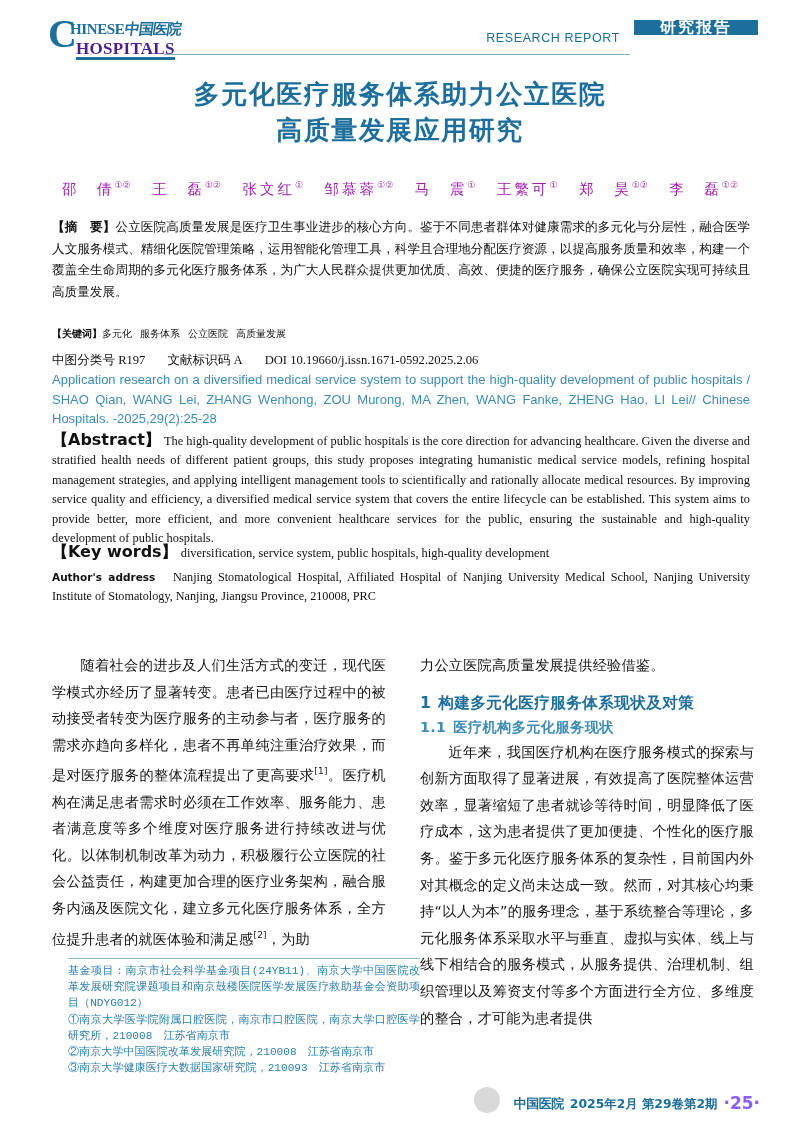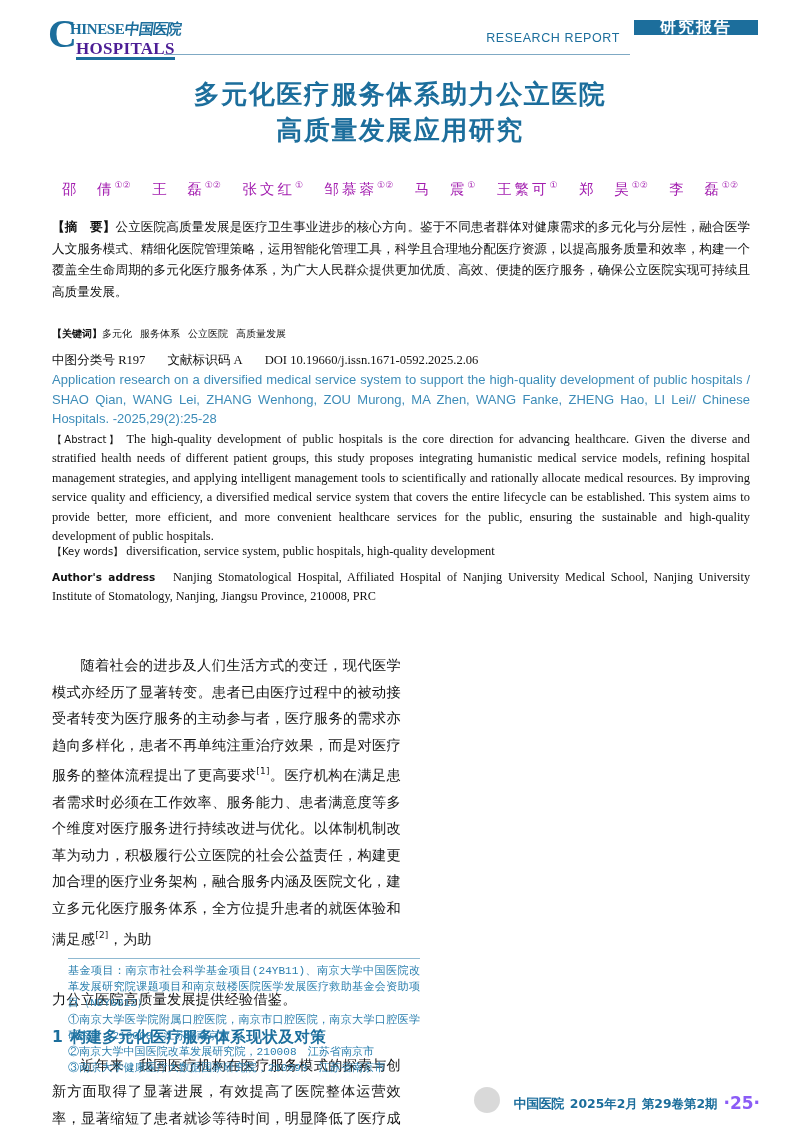--- a/index.html
+++ b/index.html
@@ -207,22 +207,22 @@
     top: 430px;
     font-family: "Liberation Serif", serif;
     font-size: 12.4px;
     line-height: 19.4px;
     text-align: justify;
     color: #111;
   }
   .en-abstract .lbl,
   .en-keywords .lbl {
     font-family: "DejaVu Sans", sans-serif;
-    font-size: 10px;
-    font-weight: normal;
+    font-size: 16px;
+    font-weight: bold;
   }
   .en-keywords {
     top: 542px;
     font-family: "Liberation Serif", serif;
     font-size: 12.4px;
     line-height: 19.4px;
     color: #111;
   }
   .en-address {
     top: 568px;
@@ -239,21 +239,20 @@
 
   
   .columns {
     position: absolute;
     top: 652px;
     left: 52px;
     right: 46px;
     height: 420px;
     display: flex;
     gap: 34px;
-    flex-direction: column;
   }
   .col {
     width: 349px;
     position: relative;
   }
   .bodytext {
     font-family: "DejaVu Sans", sans-serif;
     font-size: 14.2px;
     line-height: 26.6px;
     text-align: justify;
@@ -422,20 +421,23 @@
     <div class="col">
       <div class="bodytext indent">
         <span>随着社会的进步及人们生活方式的变迁，现代医学模式亦经历了显著转变。患者已由医疗过程中的被动接受者转变为医疗服务的主动参与者，医疗服务的需求亦趋向多样化，患者不再单纯注重治疗效果，而是对医疗服务的整体流程提出了更高要求</span><sup>[1]</sup><span>。医疗机构在满足患者需求时必须在工作效率、服务能力、患者满意度等多个维度对医疗服务进行持续改进与优化。以体制机制改革为动力，积极履行公立医院的社会公益责任，构建更加合理的医疗业务架构，融合服务内涵及医院文化，建立多元化医疗服务体系，全方位提升患者的就医体验和满足感</span><sup>[2]</sup><span>，为助</span>
       </div>
     </div>
     <div class="col">
       <div class="bodytext">力公立医院高质量发展提供经验借鉴。</div>
       <div class="h1">
         <span class="num">1</span><span>构建多元化医疗服务体系现状及对策</span>
       </div>
+      <div class="h2">
+        <span class="num">1.1</span><span>医疗机构多元化服务现状</span>
+      </div>
       <div class="bodytext indent">近年来，我国医疗机构在医疗服务模式的探索与创新方面取得了显著进展，有效提高了医院整体运营效率，显著缩短了患者就诊等待时间，明显降低了医疗成本，这为患者提供了更加便捷、个性化的医疗服务。鉴于多元化医疗服务体系的复杂性，目前国内外对其概念的定义尚未达成一致。然而，对其核心均秉持“以人为本”的服务理念，基于系统整合等理论，多元化服务体系采取水平与垂直、虚拟与实体、线上与线下相结合的服务模式，从服务提供、治理机制、组织管理以及筹资支付等多个方面进行全方位、多维度的整合，才可能为患者提供</div>
     </div>
   </div>
 
   <div class="footnotes">
     <div class="fn">基金项目：南京市社会科学基金项目(24YB11)、南京大学中国医院改革发展研究院课题项目和南京鼓楼医院医学发展医疗救助基金会资助项目（NDYG012）</div>
     <div class="fn">①南京大学医学院附属口腔医院，南京市口腔医院，南京大学口腔医学研究所，210008　江苏省南京市</div>
     <div class="fn">②南京大学中国医院改革发展研究院，210008　江苏省南京市</div>
     <div class="fn">③南京大学健康医疗大数据国家研究院，210093　江苏省南京市</div>
   </div>

